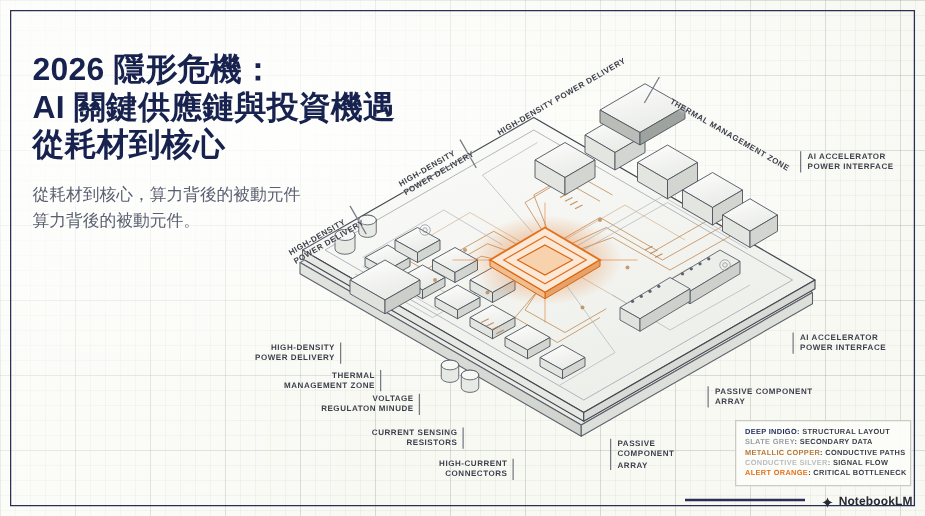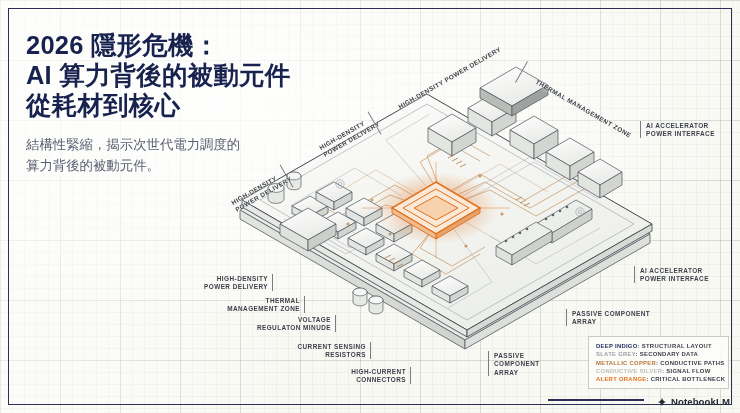--- a/index.html
+++ b/index.html
@@ -31,21 +31,21 @@
   }
 
   
   #frame{
     position:absolute; left:8px; top:8px; right:8px; bottom:8px;
     border:1.3px solid #2b2f55; pointer-events:none;
   }
 
   
   #headline{
-    position:absolute; left:26px; top:30px; width:330px; z-index:6;
+    position:absolute; left:26px; top:41px; width:330px; z-index:6;
   }
   .h-line{
     color:#17224e;
     font-weight:bold;
     font-size:25.5px;
     line-height:30px;
     letter-spacing:.2px;
     white-space:nowrap;
     text-shadow:0 1px 0 rgba(255,255,255,.7);
   }
@@ -310,24 +310,24 @@
         <circle cx="400" cy="212" r="4.2"></circle>
           <circle cx="400" cy="212" r="1.8"></circle>
         <circle cx="160" cy="184" r="4.2"></circle>
           <circle cx="160" cy="184" r="1.8"></circle>
       </g>
     </svg>
   </div>
 
   <div id="headline">
     <div class="h-line">2026 隱形危機：</div>
-    <div class="h-line">AI 算力背後的被動元件</div>
+    <div class="h-line">AI 關鍵供應鏈與投資機遇</div>
     <div class="h-line">從耗材到核心</div>
     <div id="subtitle">
-      <div class="s-line">結構性緊縮，揭示次世代電力調度的</div>
+      <div class="s-line">從耗材到核心，算力背後的被動元件</div>
       <div class="s-line">算力背後的被動元件。</div>
     </div>
   </div>
 
   <div class="lbl rot" style="left:230px; top:200px; transform:rotate(-30deg);">HIGH-DENSITY
 POWER DELIVERY</div>
 
   <div class="lbl rot" style="left:318px; top:145px; transform:rotate(-30deg);">HIGH-DENSITY
 POWER DELIVERY</div>
 

